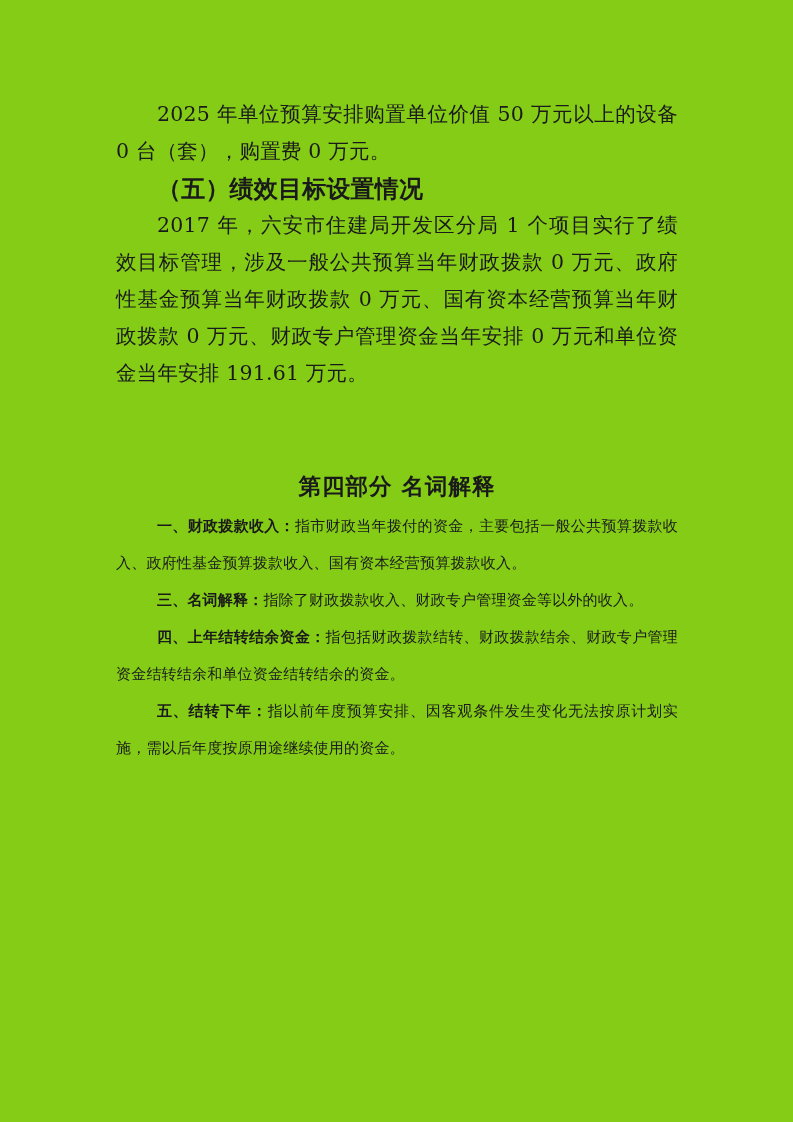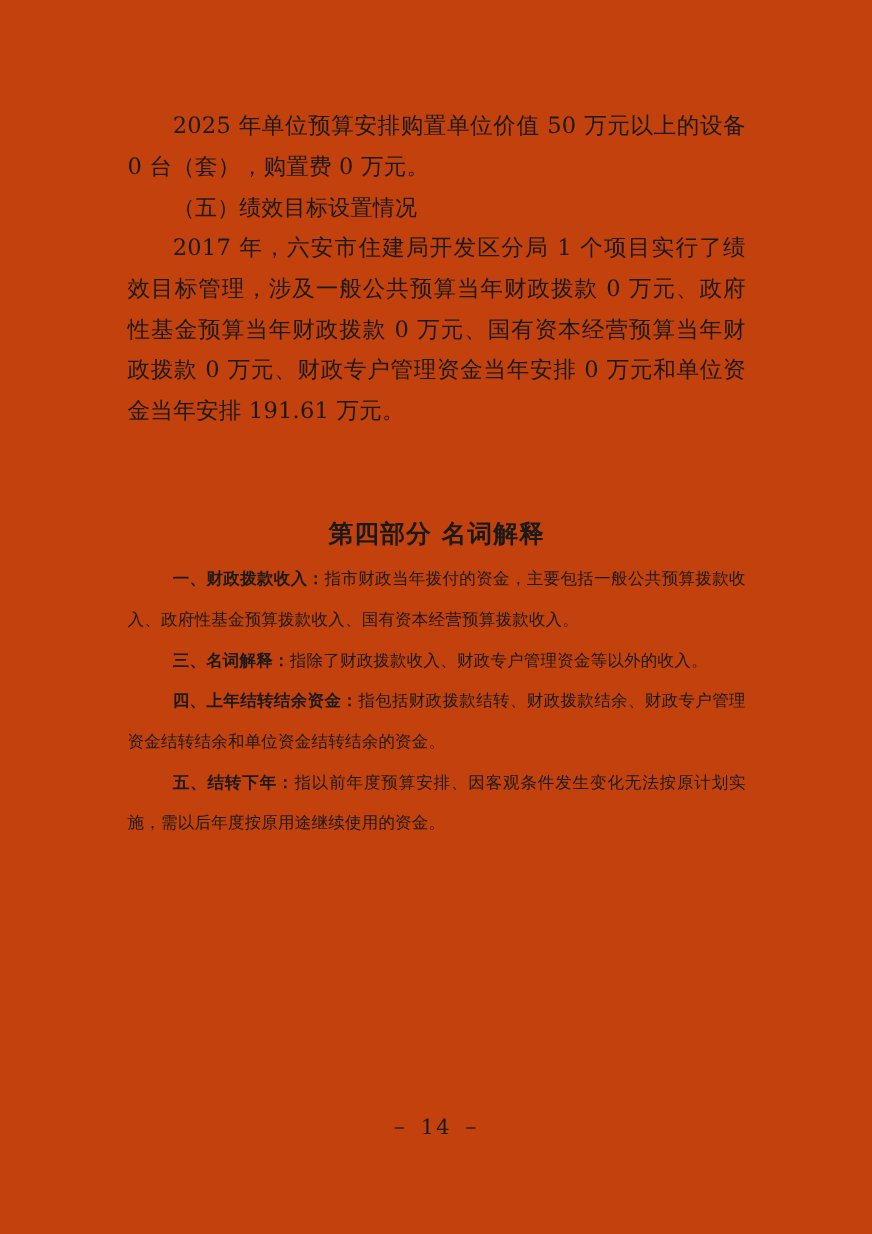--- a/index.html
+++ b/index.html
@@ -14,43 +14,43 @@
     color: #1a1a1a;
     position: relative;
     overflow: hidden;
   }
   .page {
     position: absolute;
     left: 0;
     top: 0;
     width: 793px;
     height: 1122px;
-    background: #c2410c;
+    background: #84cc16;
   }
   .content {
     position: absolute;
     left: 116px;
     top: 96px;
     width: 562px;
   }
   .para {
     font-size: 20.5px;
     line-height: 37px;
     text-align: justify;
     text-justify: inter-ideograph;
     margin: 0 0 0 0;
     letter-spacing: 0.2px;
   }
   .indent {
     text-indent: 41px;
   }
   .heading-sub {
-    font-size: 20px;
+    font-size: 24px;
     line-height: 37px;
-    font-weight: normal;
+    font-weight: bold;
     text-indent: 41px;
     margin: 0;
     letter-spacing: 0.2px;
   }
   .gap-large {
     height: 74px;
   }
   .part-title {
     font-size: 22.5px;
     line-height: 40px;
@@ -105,16 +105,13 @@
 
 
     <p class="term-para"><span class="term-label">三、名词解释：</span><span>指除了财政拨款收入、财政专户管理资金等以外的收入。</span></p>
 
     <p class="term-para"><span class="term-label">四、上年结转结余资金：</span><span>指包括财政拨款结转、财政拨款结余、财政专户管理资金结转结余和单位资金结转结余的资金。</span></p>
 
     <p class="term-para"><span class="term-label">五、结转下年：</span><span>指以前年度预算安排、因客观条件发生变化无法按原计划实施，需以后年度按原用途继续使用的资金。</span></p>
 
   </div>
 
-  <div class="page-number">
-    <span class="pn-inner">－ 14 －</span>
-  </div>
 </div>
 
 </body></html>

